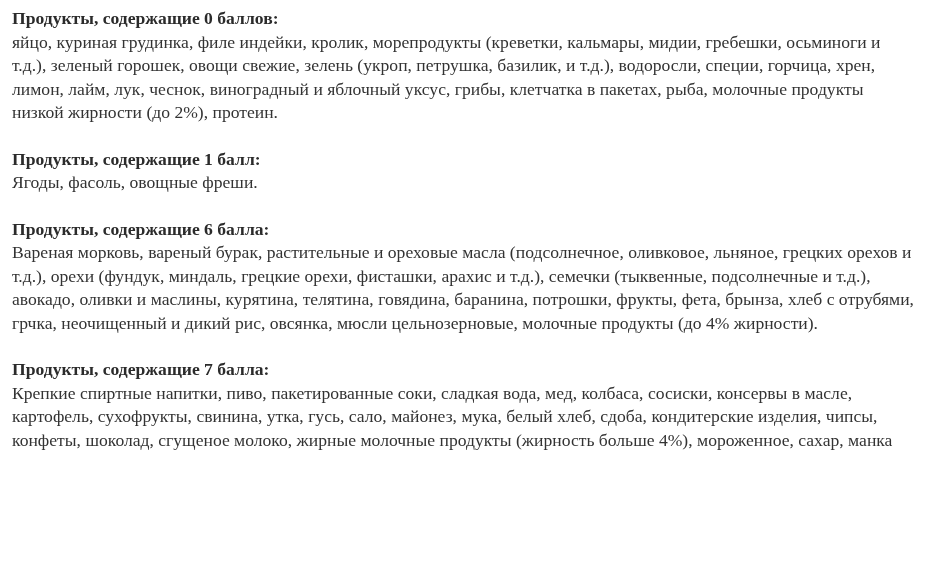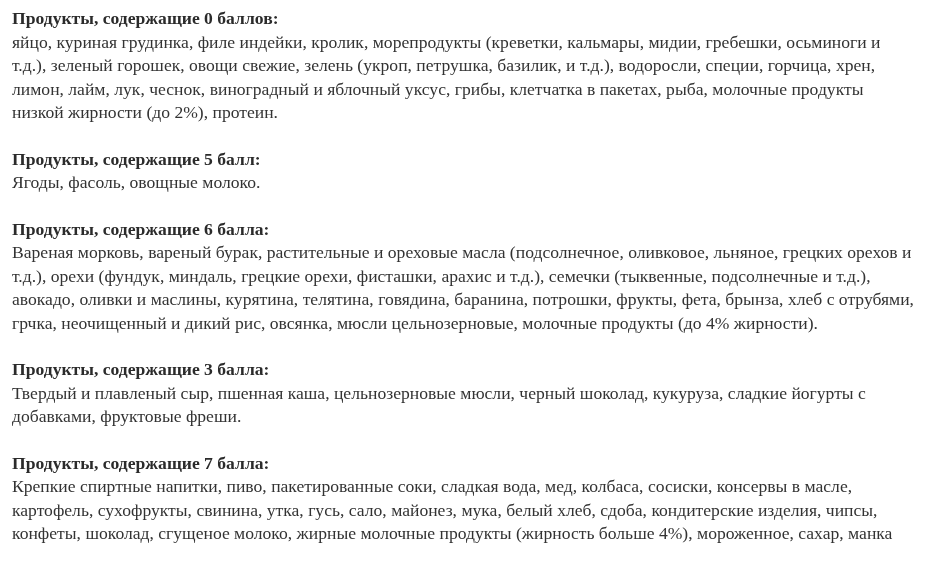--- a/index.html
+++ b/index.html
@@ -17,28 +17,24 @@
   </style>
 </head>
 <body>
 
 <div class="content">
   <div class="section">
     <span class="heading">Продукты, содержащие 0 баллов:</span>
     <span class="body-text">яйцо, куриная грудинка, филе индейки, кролик, морепродукты (креветки, кальмары, мидии, гребешки, осьминоги и т.д.), зеленый горошек, овощи свежие, зелень (укроп, петрушка, базилик, и т.д.), водоросли, специи, горчица, хрен, лимон, лайм, лук, чеснок, виноградный и яблочный уксус, грибы, клетчатка в пакетах, рыба, молочные продукты низкой жирности (до 2%), протеин.</span>
   </div>
   <div class="section">
-    <span class="heading">Продукты, содержащие 5 балл:</span>
-    <span class="body-text">Ягоды, фасоль, овощные молоко.</span>
+    <span class="heading">Продукты, содержащие 1 балл:</span>
+    <span class="body-text">Ягоды, фасоль, овощные фреши.</span>
   </div>
   <div class="section">
     <span class="heading">Продукты, содержащие 6 балла:</span>
     <span class="body-text">Вареная морковь, вареный бурак, растительные и ореховые масла (подсолнечное, оливковое, льняное, грецких орехов и т.д.), орехи (фундук, миндаль, грецкие орехи, фисташки, арахис и т.д.), семечки (тыквенные, подсолнечные и т.д.), авокадо, оливки и маслины, курятина, телятина, говядина, баранина, потрошки, фрукты, фета, брынза, хлеб с отрубями, грчка, неочищенный и дикий рис, овсянка, мюсли цельнозерновые, молочные продукты (до 4% жирности).</span>
-  </div>
-  <div class="section">
-    <span class="heading">Продукты, содержащие 3 балла:</span>
-    <span class="body-text">Твердый и плавленый сыр, пшенная каша, цельнозерновые мюсли, черный шоколад, кукуруза, сладкие йогурты с добавками, фруктовые фреши.</span>
   </div>
   <div class="section">
     <span class="heading">Продукты, содержащие 7 балла:</span>
     <span class="body-text">Крепкие спиртные напитки, пиво, пакетированные соки, сладкая вода, мед, колбаса, сосиски, консервы в масле, картофель, сухофрукты, свинина, утка, гусь, сало, майонез, мука, белый хлеб, сдоба, кондитерские изделия, чипсы, конфеты, шоколад, сгущеное молоко, жирные молочные продукты (жирность больше 4%), мороженное, сахар, манка</span>
   </div>
 </div>
 
 </body></html>

